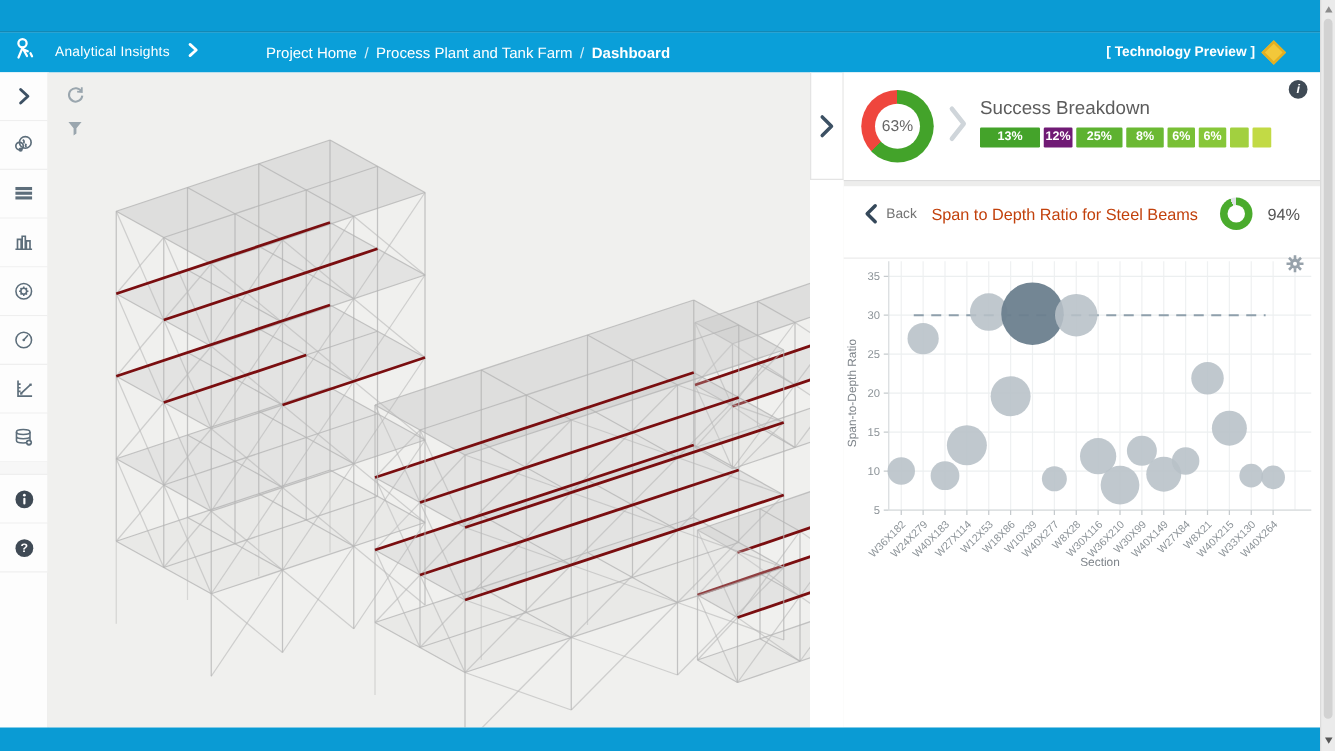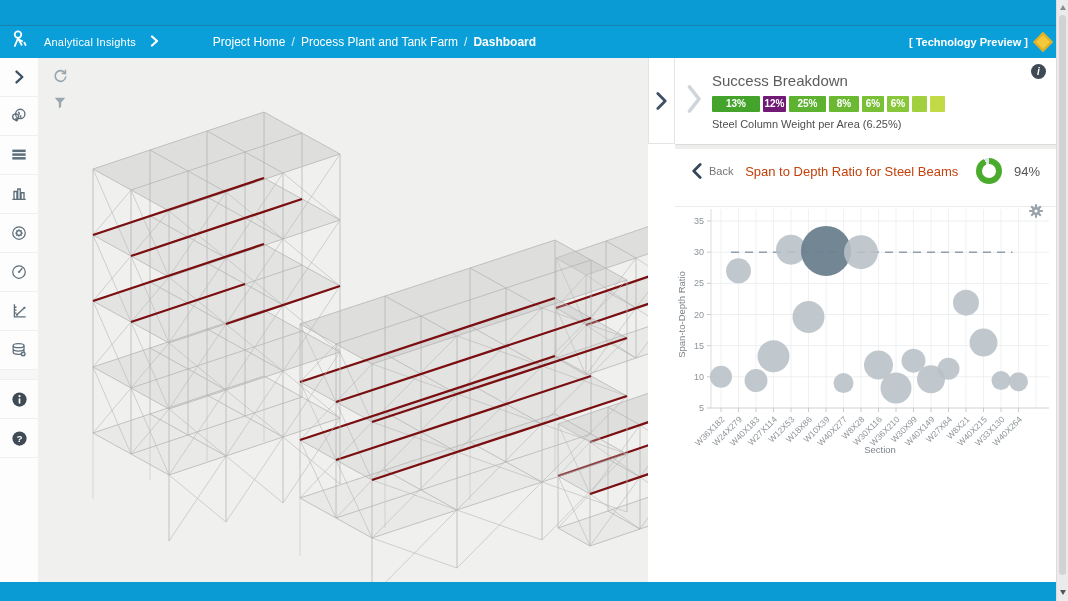--- a/index.html
+++ b/index.html
@@ -9,21 +9,21 @@
 
   
   .top-strip{left:0;top:0;width:1056px;height:25px;background:#0a9bd4;border-bottom:1px solid #1782ab;}
   .app-header{left:0;top:26px;width:1056px;height:32px;background:#0a9fd9;display:flex;align-items:center;color:#fff;}
   .app-header .logo{margin:0 12px 0 10px;}
   .app-title{font-size:11px;letter-spacing:.2px;}
   .bc-chev{margin:0 14px;}
   .breadcrumb{font-size:12px;display:flex;align-items:center;gap:6px;padding-left:40px;}
   .breadcrumb .sep{opacity:.85;}
   .breadcrumb .current{font-weight:bold;}
-  .header-right{margin-left:auto;display:flex;align-items:center;gap:8px;padding-right:6px;font-size:11px;font-weight:bold;}
+  .header-right{margin-left:auto;display:flex;align-items:center;gap:8px;padding-right:30px;font-size:11px;font-weight:bold;}
   .diamond{width:10px;height:10px;background:#f3c83a;border:2px solid #e3af22;transform:rotate(45deg);}
 
   
   .sidebar{left:0;top:58px;width:38px;height:524px;background:#fdfdfd;border-right:1px solid #e2e2e2;}
   .side-btn{width:38px;height:38px;display:flex;align-items:center;justify-content:center;border-bottom:1px solid #efefef;cursor:pointer;background:#fdfdfd;}
   .group-gap{height:9px;border-bottom:1px solid #efefef;background:#f7f7f7;}
 
   
   .viewport{left:38px;top:58px;width:610px;height:524px;background:#f0f0ee;overflow:hidden;}
   .vp-tools{position:absolute;left:12px;top:8px;display:flex;flex-direction:column;gap:6px;z-index:3;}
@@ -473,38 +473,40 @@
 
 <div class="abs expander">
   <svg width="13" height="22" viewBox="0 0 14 22">
     <path d="M3 3 L11 11 L3 19" stroke="#3d5164" stroke-width="3" fill="none" stroke-linecap="round" stroke-linejoin="round"></path>
   </svg>
 </div>
 
 <div class="abs right-panel">
 
   <div class="success-card">
+    <div class="donut" id="overall-donut" style="background: conic-gradient(rgb(67, 163, 42) 0deg, rgb(67, 163, 42) 63%, rgb(239, 70, 61) 63%, rgb(239, 70, 61) 100%);">
+      <span class="donut-label">63%</span>
+    </div>
     <span class="next-chev">
       <svg width="15" height="30" viewBox="0 0 15 30">
           <path d="M2.5 3 L12 15 L2.5 27" stroke="#cfd5da" stroke-width="3.6" fill="none" stroke-linecap="round" stroke-linejoin="round"></path>
         </svg>
     </span>
     <div class="sc-body">
       <div class="sc-title">Success Breakdown</div>
       <div class="bars-row" id="success-bars">
           <div class="sb-bar" style="width: 48px; background: rgb(68, 163, 42);">13%</div>
           <div class="sb-bar" style="width: 23px; background: #701a75;">12%</div>
           <div class="sb-bar" style="width: 37px; background: rgb(93, 178, 48);">25%</div>
           <div class="sb-bar" style="width: 30px; background: rgb(107, 185, 51);">8%</div>
           <div class="sb-bar" style="width: 22px; background: rgb(121, 192, 54);">6%</div>
           <div class="sb-bar" style="width: 22px; background: rgb(135, 199, 57);">6%</div>
           <div class="sb-bar" style="width: 15px; background: rgb(162, 208, 63);"></div>
           <div class="sb-bar" style="width: 15px; background: rgb(194, 218, 69);"></div>
         </div>
-      <div class="sc-caption">Steel Column Weight per Area (6.25%)</div>
     </div>
     <span class="info-btn">i</span>
   </div>
 
   <div class="detail-section">
     <div class="detail-header">
       <span class="back-btn">
         <svg width="11" height="18" viewBox="0 0 12 18">
           <path d="M10 2 L3 9 L10 16" stroke="#35485a" stroke-width="3" fill="none" stroke-linecap="round" stroke-linejoin="round"></path>
         </svg>

